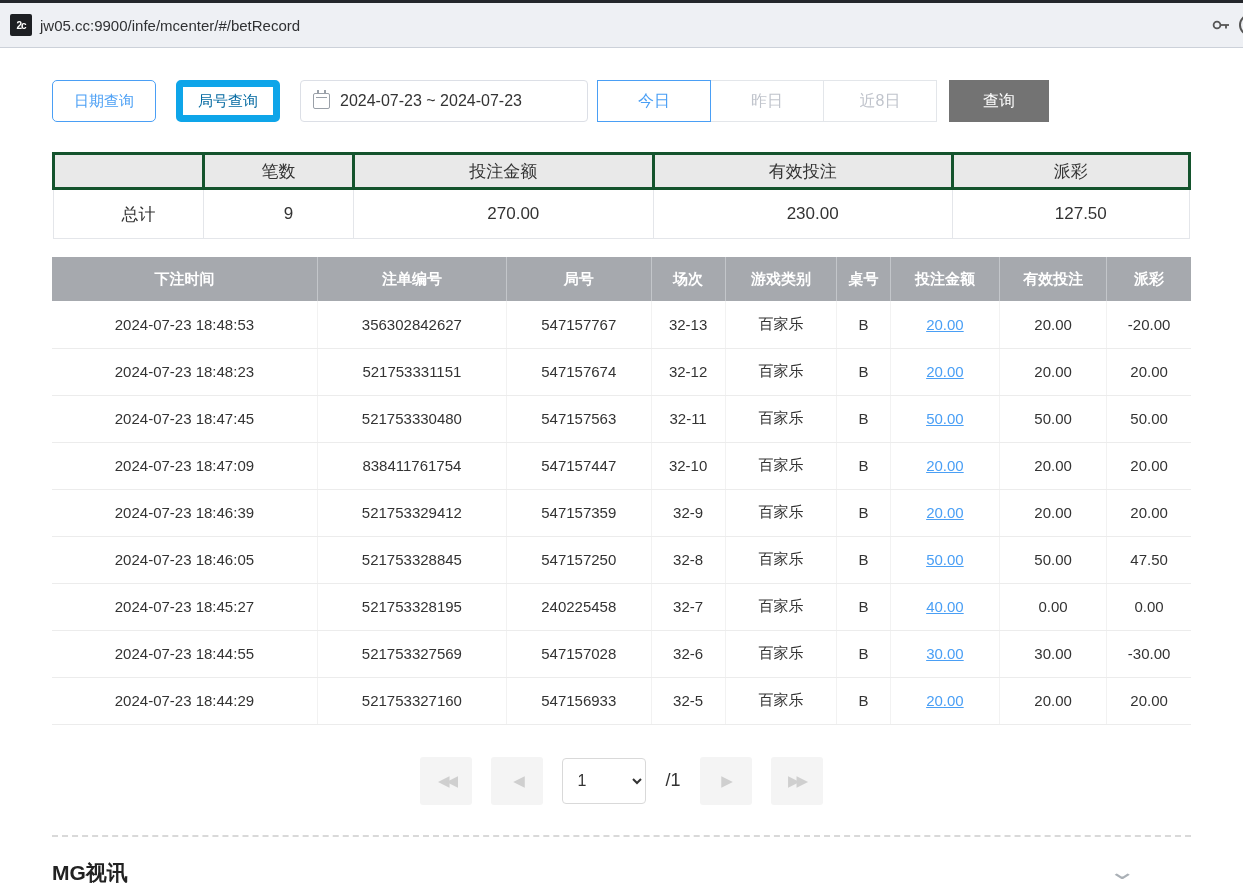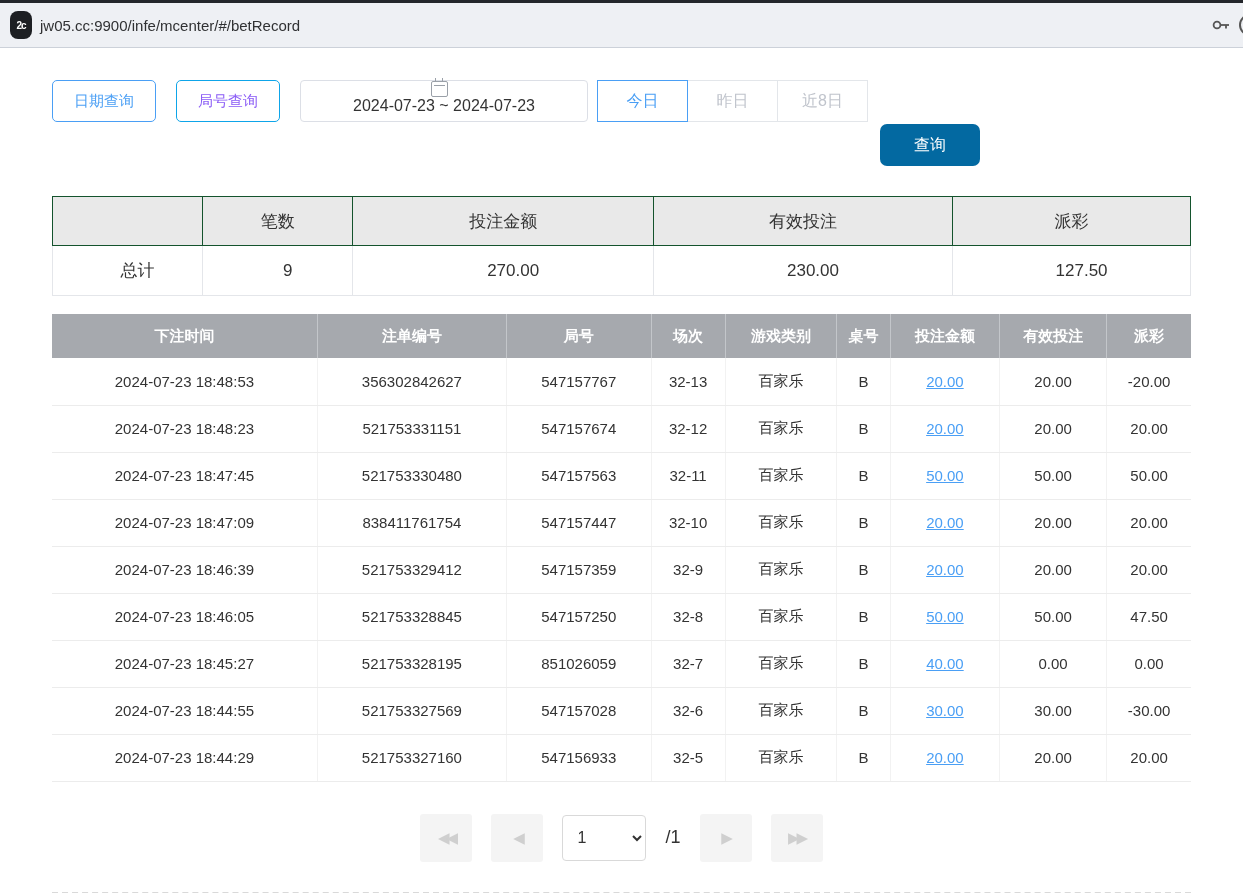--- a/index.html
+++ b/index.html
@@ -3,59 +3,59 @@
 <meta charset="utf-8">
 <style>
   * { margin:0; padding:0; box-sizing:border-box; }
   html,body { width:1243px; height:893px; overflow:hidden; background:#fff;
     font-family:"Liberation Sans","DejaVu Sans",sans-serif; color:#333; }
 
   
   .window-top-strip { height:3px; background:#23262b; }
   .browser-bar { height:45px; background:#eef0f4; border-bottom:1px solid #ccd1d9;
     display:flex; align-items:center; padding:0 10px; }
-  .browser-icon { width:22px; height:28px; border-radius:8px; background:#1d1f23;
+  .browser-icon { width:22px; height:22px; border-radius:2px; background:#1d1f23;
     display:flex; align-items:center; justify-content:center; margin-right:8px; flex:0 0 auto; }
   .browser-icon span { color:#fff; font-size:10px; font-weight:bold; letter-spacing:-1px; }
   .url-text { font-size:15px; color:#303133; flex:1 1 auto; }
   .right-icons { display:flex; align-items:center; gap:8px; margin-right:-14px; }
   .key-icon svg { display:block; }
   .partial-circle { width:22px; height:22px; border-radius:50%; border:2px solid #555;
     margin-right:-14px; }
 
   
   .content { padding:32px 52px 0 52px; }
 
   
   .filter-bar { display:flex; align-items:flex-start; }
   .btn { height:42px; border-radius:5px; background:#fff; font-size:15px; cursor:pointer;
     display:inline-flex; align-items:center; justify-content:center; }
-  .tab-btn { width:104px; border:1px solid #0ea5e9; color:#8b5cf6; }
+  .tab-btn { width:104px; border:7px solid #0ea5e9; color:#0369a1; }
   .tab-btn.active { border:1px solid #4a9ff5; color:#4a9ff5; }
   .tab-gap { width:20px; }
   .date-box { height:42px; width:288px; border:1px solid #dcdfe6; border-radius:4px;
-    background:#fff; display:flex; align-items:center; padding:0 12px; margin-left:20px; font-size:16px;flex-direction:column; }
+    background:#fff; display:flex; align-items:center; padding:0 12px; margin-left:20px; font-size:16px; }
   .cal-icon { width:17px; height:16px; border:1.5px solid #9aa0a8; border-radius:2px;
     position:relative; margin-right:10px; flex:0 0 auto; }
   .cal-icon::before { content:""; position:absolute; left:2px; right:2px; top:3px;
     border-top:1.5px solid #9aa0a8; }
   .cal-icon::after { content:""; position:absolute; left:3px; top:-4px; width:1.5px; height:4px;
     background:#9aa0a8; box-shadow:7px 0 0 #9aa0a8; }
   .seg-group { display:flex; margin-left:10px; }
-  .seg { width:91px; height:42px; background:#fff; border:1px solid #e3e6ea; margin-left:-1px;
+  .seg { width:114px; height:42px; background:#fff; border:1px solid #e3e6ea; margin-left:-1px;
     font-size:16px; color:#c0c4cc; display:flex; align-items:center; justify-content:center; cursor:pointer; }
   .seg.active { border:1px solid #4a9ff5; color:#4a9ff5; z-index:2; }
-  .search-btn { width:100px; height:42px; margin-left:12px; background:#0369a1; color:#fff;
-    border:none; border-radius:7px; font-size:16px; cursor:pointer;margin-top:44px; }
+  .search-btn { width:100px; height:42px; margin-left:12px; background:#737373; color:#fff;
+    border:none; border-radius:0; font-size:16px; cursor:pointer; }
 
   
   table { border-collapse:collapse; width:100%; }
   .summary-table { margin-top:30px; }
-  .summary-table th { background:#e9e9e9; height:49px; font-size:17px; font-weight:normal;
-    border:1px solid #14532d; }
+  .summary-table th { background:#e9e9e9; height:35px; font-size:17px; font-weight:normal;
+    border:3px solid #14532d; }
   .summary-table th.corner { background:#e9e9e9; }
   .summary-table td { height:50px; text-align:center; font-size:17px; font-weight:500;
     border:1px solid #e4e6ea; background:#fff;padding-left:20px; }
 
   
   .bet-table { margin-top:18px; table-layout:fixed; }
   .bet-table thead th { background:#a6a9ae; color:#fff; font-size:15px; font-weight:bold;
     height:44px; border-right:1px solid #c3c6ca; }
   .bet-table thead th:last-child { border-right:none; }
   .bet-table tbody td { height:47px; text-align:center; font-size:15px; color:#333;
@@ -236,21 +236,21 @@
           <td>32-8</td>
           <td>百家乐</td>
           <td>B</td>
           <td><a class="amount-link">50.00</a></td>
           <td>50.00</td>
           <td>47.50</td>
         </tr>
         <tr>
           <td>2024-07-23 18:45:27</td>
           <td>521753328195</td>
-          <td>851026059</td>
+          <td>240225458</td>
           <td>32-7</td>
           <td>百家乐</td>
           <td>B</td>
           <td><a class="amount-link">40.00</a></td>
           <td>0.00</td>
           <td>0.00</td>
         </tr>
         <tr>
           <td>2024-07-23 18:44:55</td>
           <td>521753327569</td>

